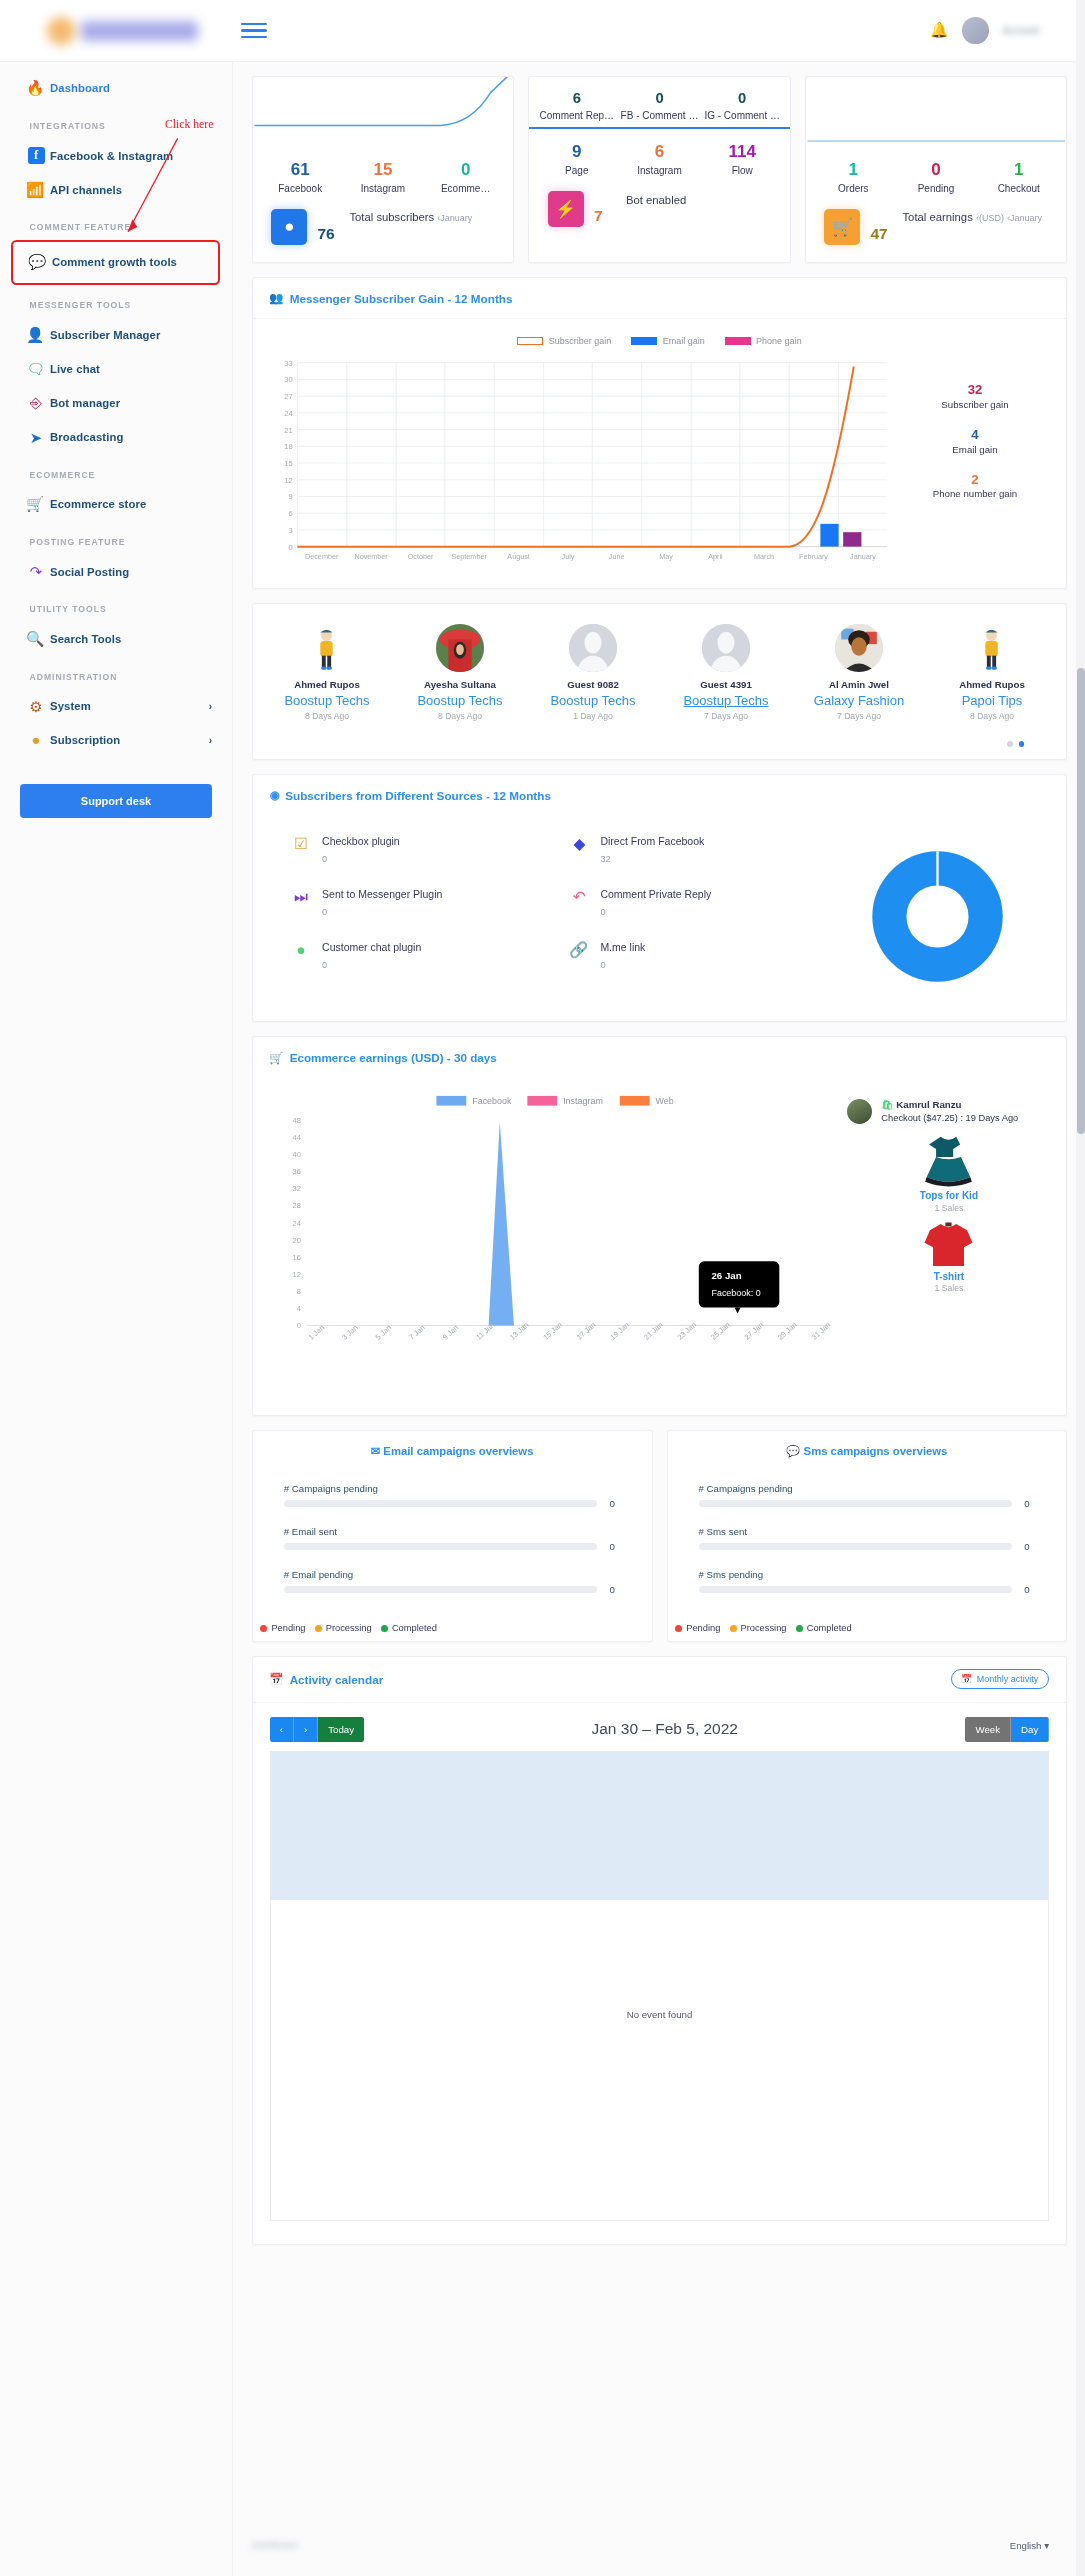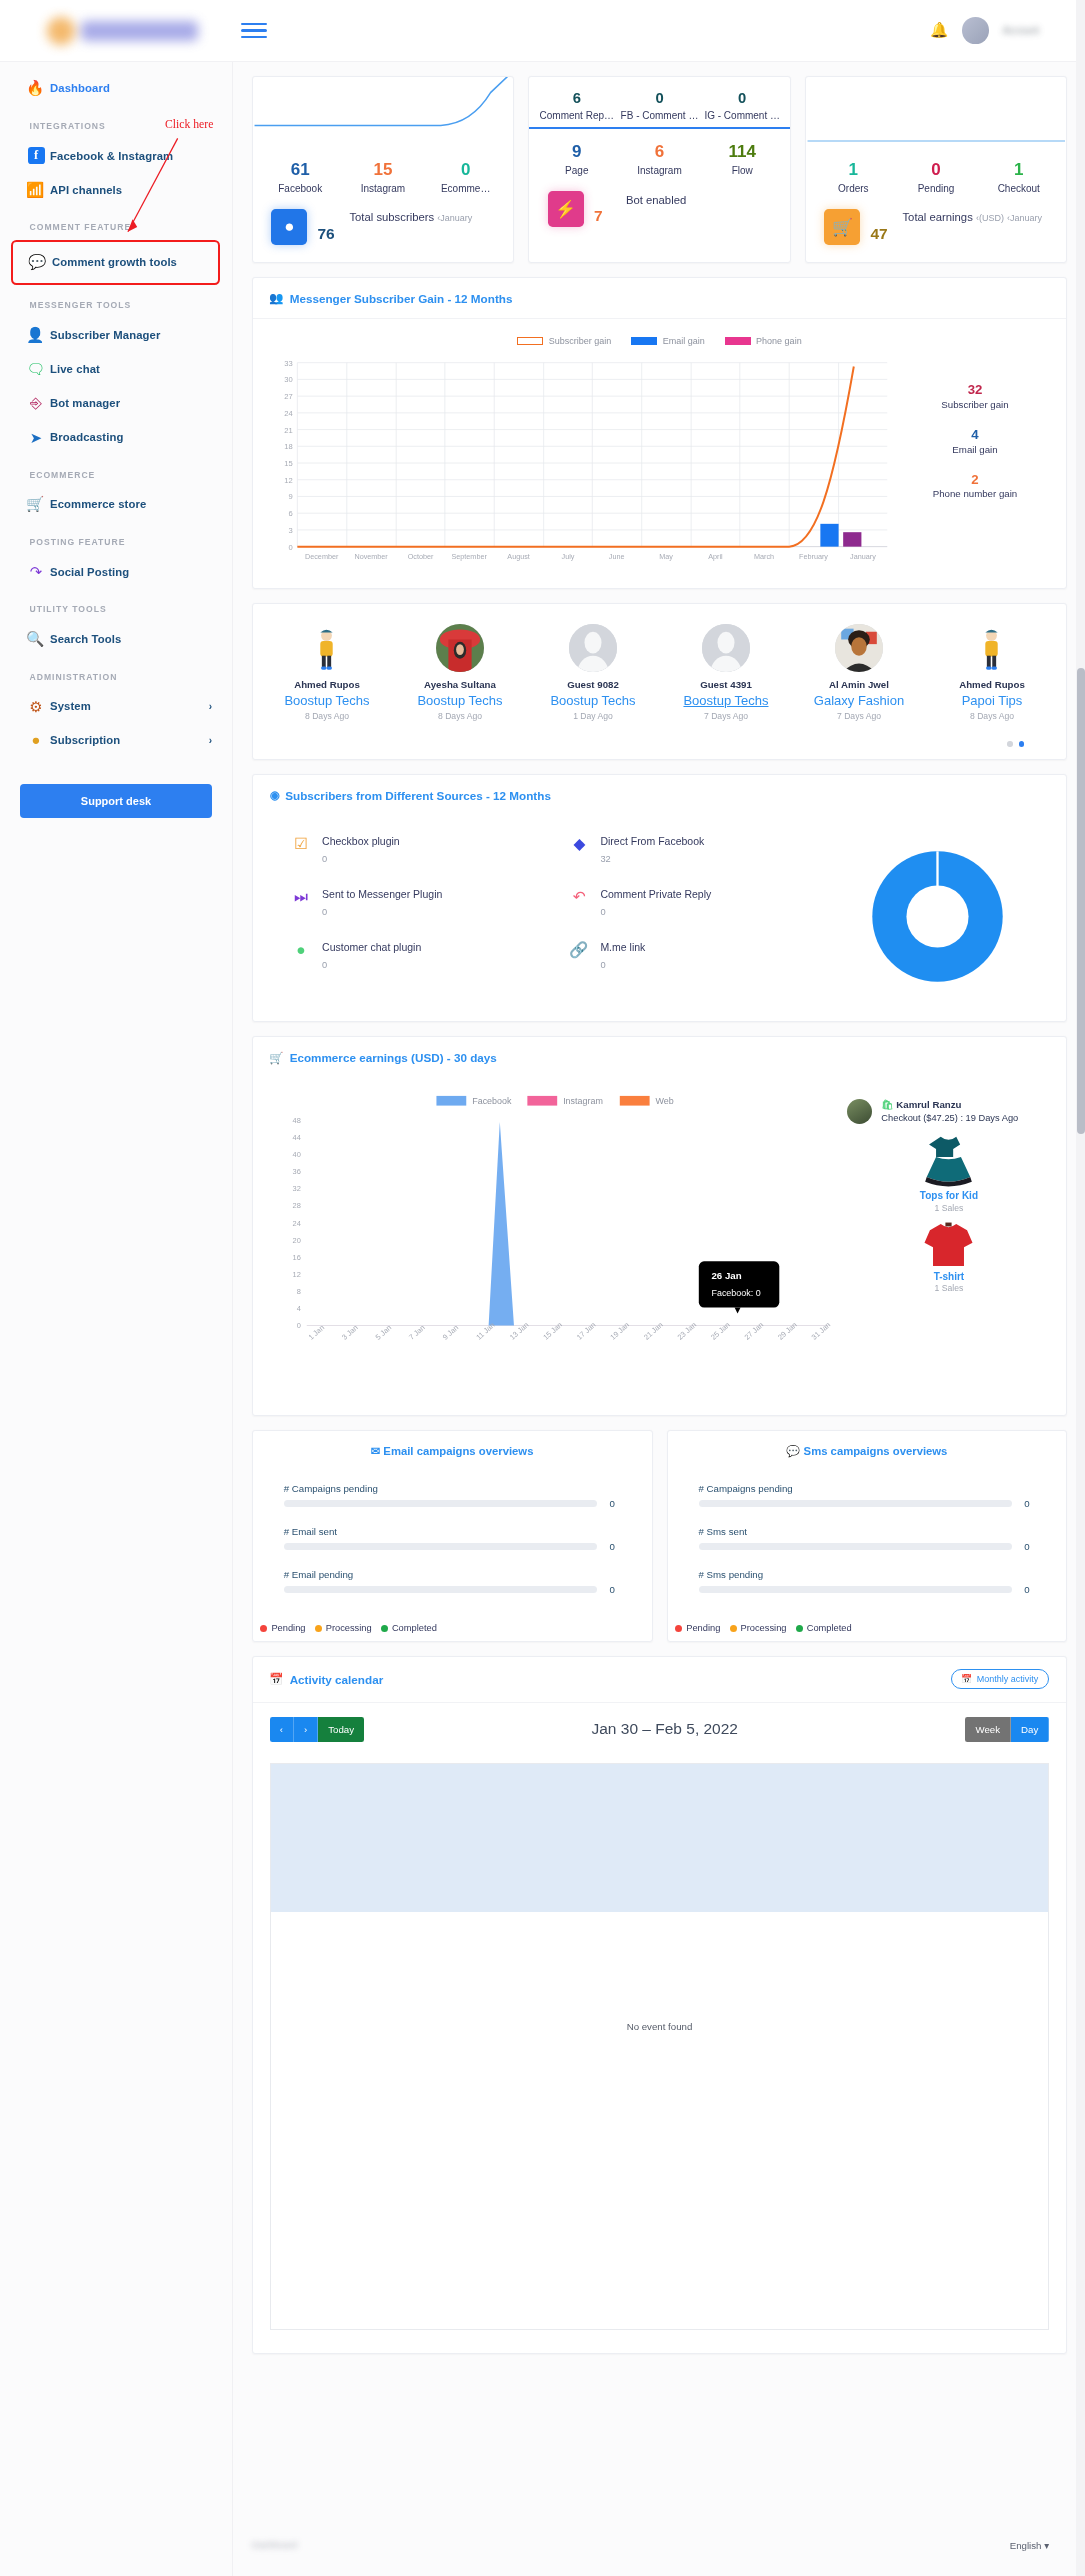--- a/index.html
+++ b/index.html
@@ -189,22 +189,22 @@
   .pill{ margin-left:auto; border:0.8px solid #2d90f0; border-radius:15.5px;
          color:#2d90f0; font-size:9px; padding:3.9px 10px; cursor:pointer;
          display:flex; align-items:center; gap:3.9px;}
   .cal-toolbar{ display:flex; align-items:center; padding:14px 17px 0 17px;}
   .btn-grp{ display:flex; border-radius:2.3px; overflow:hidden;}
   .cbtn{ background:#1a88f0; color:#fff; font-size:9.7px; padding:7px 10px;
          cursor:pointer; border-right:0.8px solid rgba(255,255,255,.25);}
   .cbtn.lite{ background:#15803d; border-right:none;}
   .cbtn.dark{ background:#737373;text-align:center;}
   .cal-range{ flex:1; text-align:center; font-size:15.5px; color:#3f4a5c;}
-  .cal-body{ margin:21px 17px 23px 17px; border:0.8px solid #e8eaee;
-             height:567px; position:relative; background:#fff;}
+  .cal-body{ margin:9px 17px 23px 17px; border:0.8px solid #e8eaee;
+             height:470px; position:relative; background:#fff;}
   .cal-allday{ height:148px; background:#dfeaf7;}
   .noevent{ position:absolute; left:0; right:0; top:257px; text-align:center;
             font-size:9.7px; color:#555b68;}
 
   
   #footer{ position:absolute; left:233px; top:2514px; width:853px; height:62px;
            background:#fbfbfc; display:flex; align-items:center;
            padding:0 37px 0 18.7px;}
   #fcopy{ filter:blur(3.1px); opacity:.7; color:#8a8f9c; font-size:9.3px;}
   #lang{ margin-left:auto; font-size:9.7px; color:#5b6170; cursor:pointer;}
@@ -370,21 +370,21 @@
       <div class="stat-nums pushdown">
         <div class="sn">
           <div class="v" style="color:#1f5fa8">9</div>
           <div class="k">Page</div>
         </div>
         <div class="sn">
           <div class="v" style="color:#f0723a">6</div>
           <div class="k">Instagram</div>
         </div>
         <div class="sn">
-          <div class="v" style="color:#4d7c0f">114</div>
+          <div class="v" style="color:#a21caf">114</div>
           <div class="k">Flow</div>
         </div>
       </div>
       <div class="stat-foot">
         <div class="sq pink">⚡</div>
         <div>
           <div class="t1">Bot enabled</div>
           <div class="t2" style="color:#f0723a">7</div>
         </div>
       </div>

